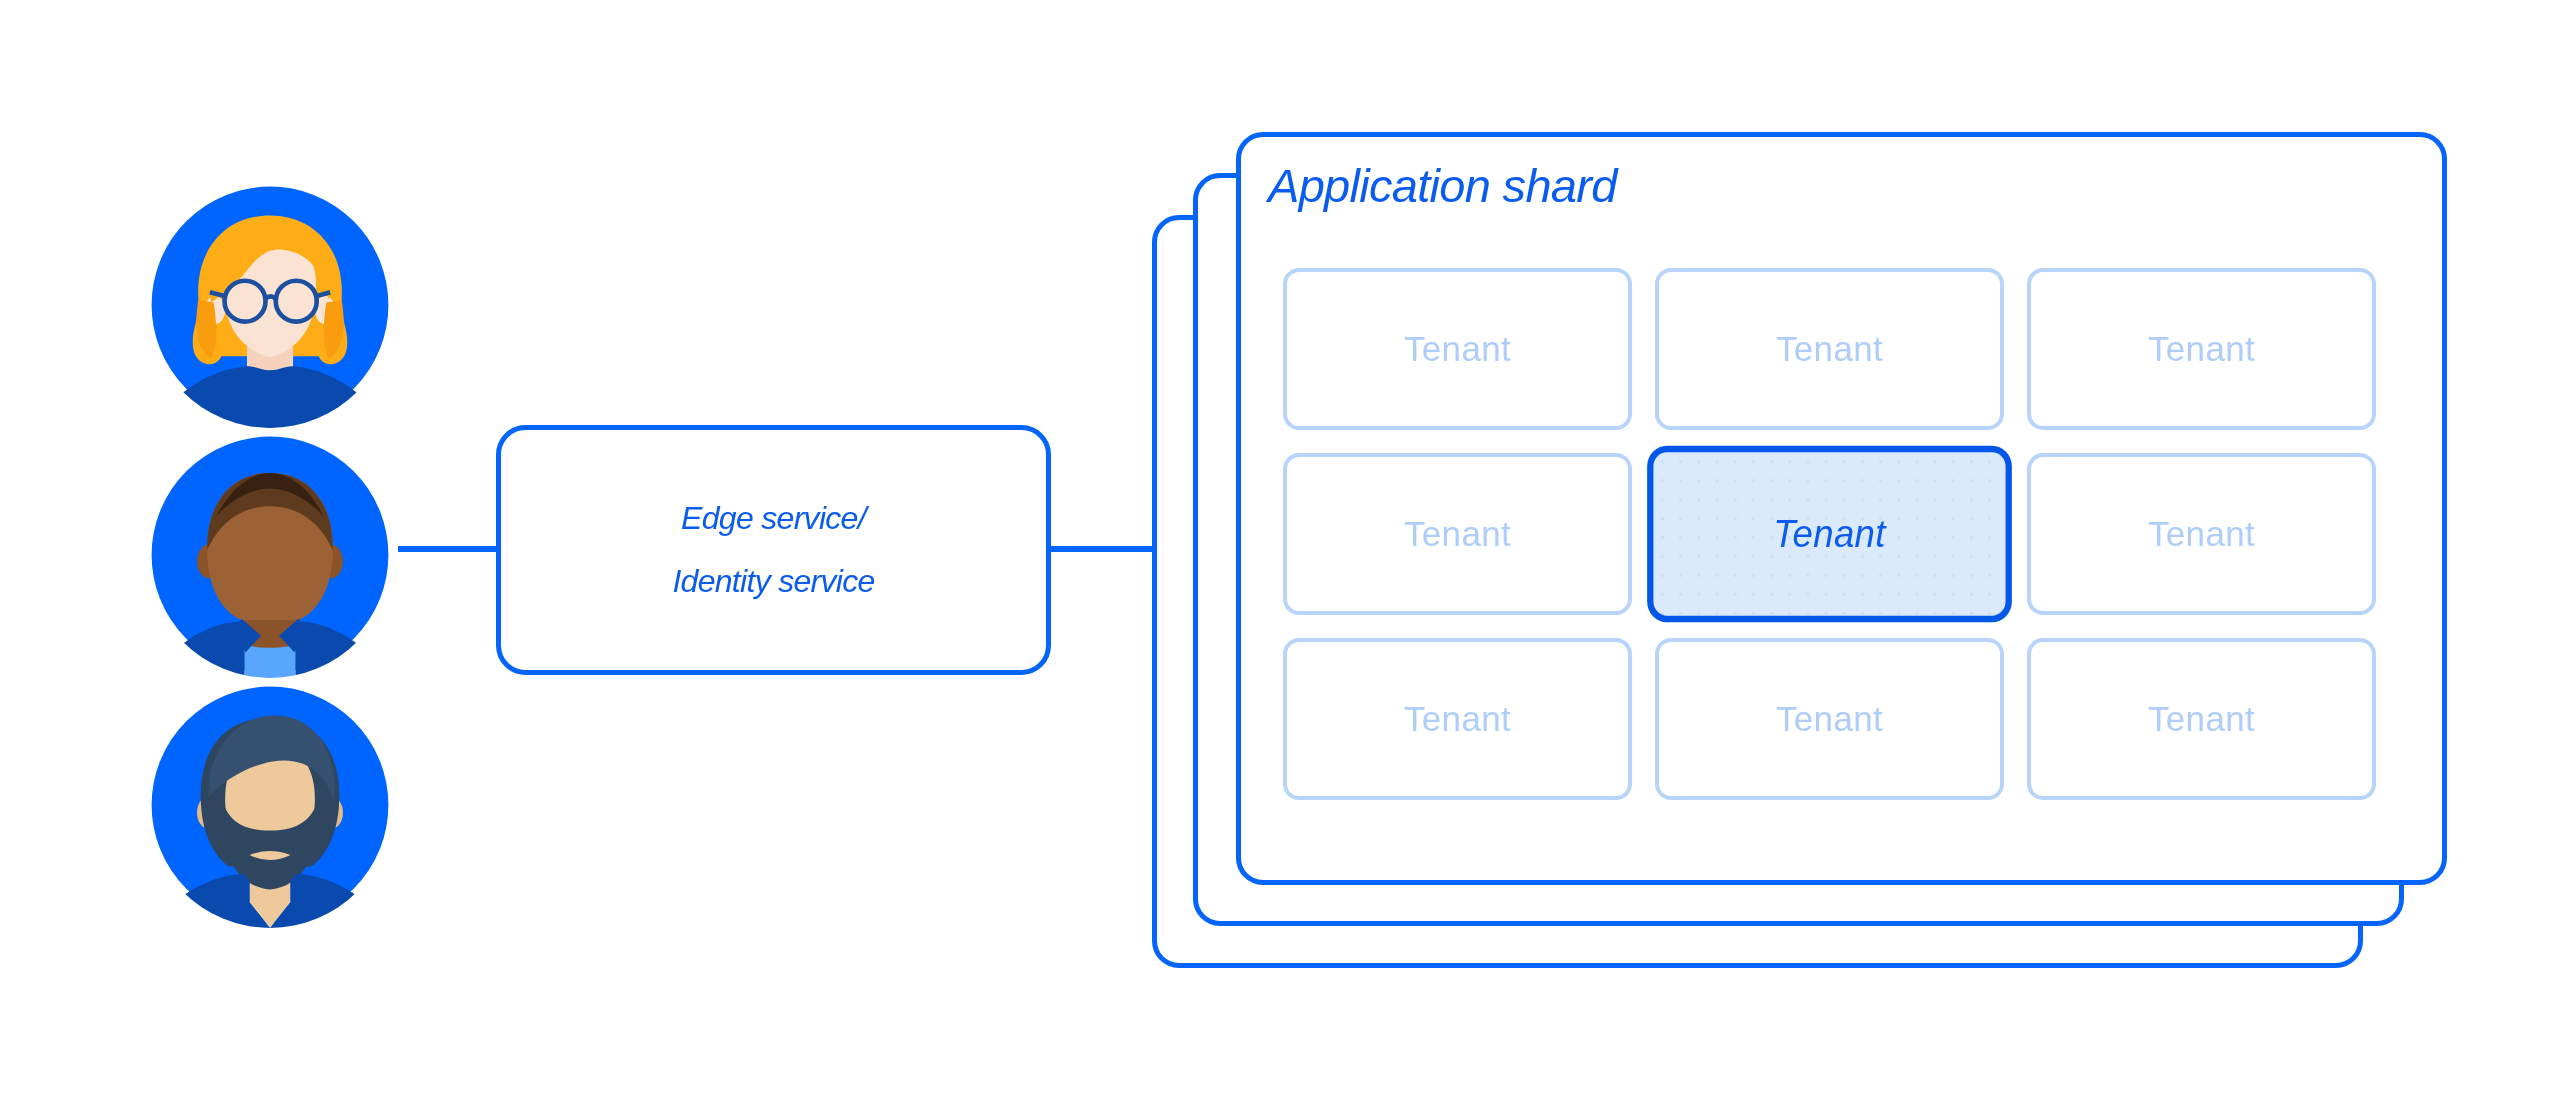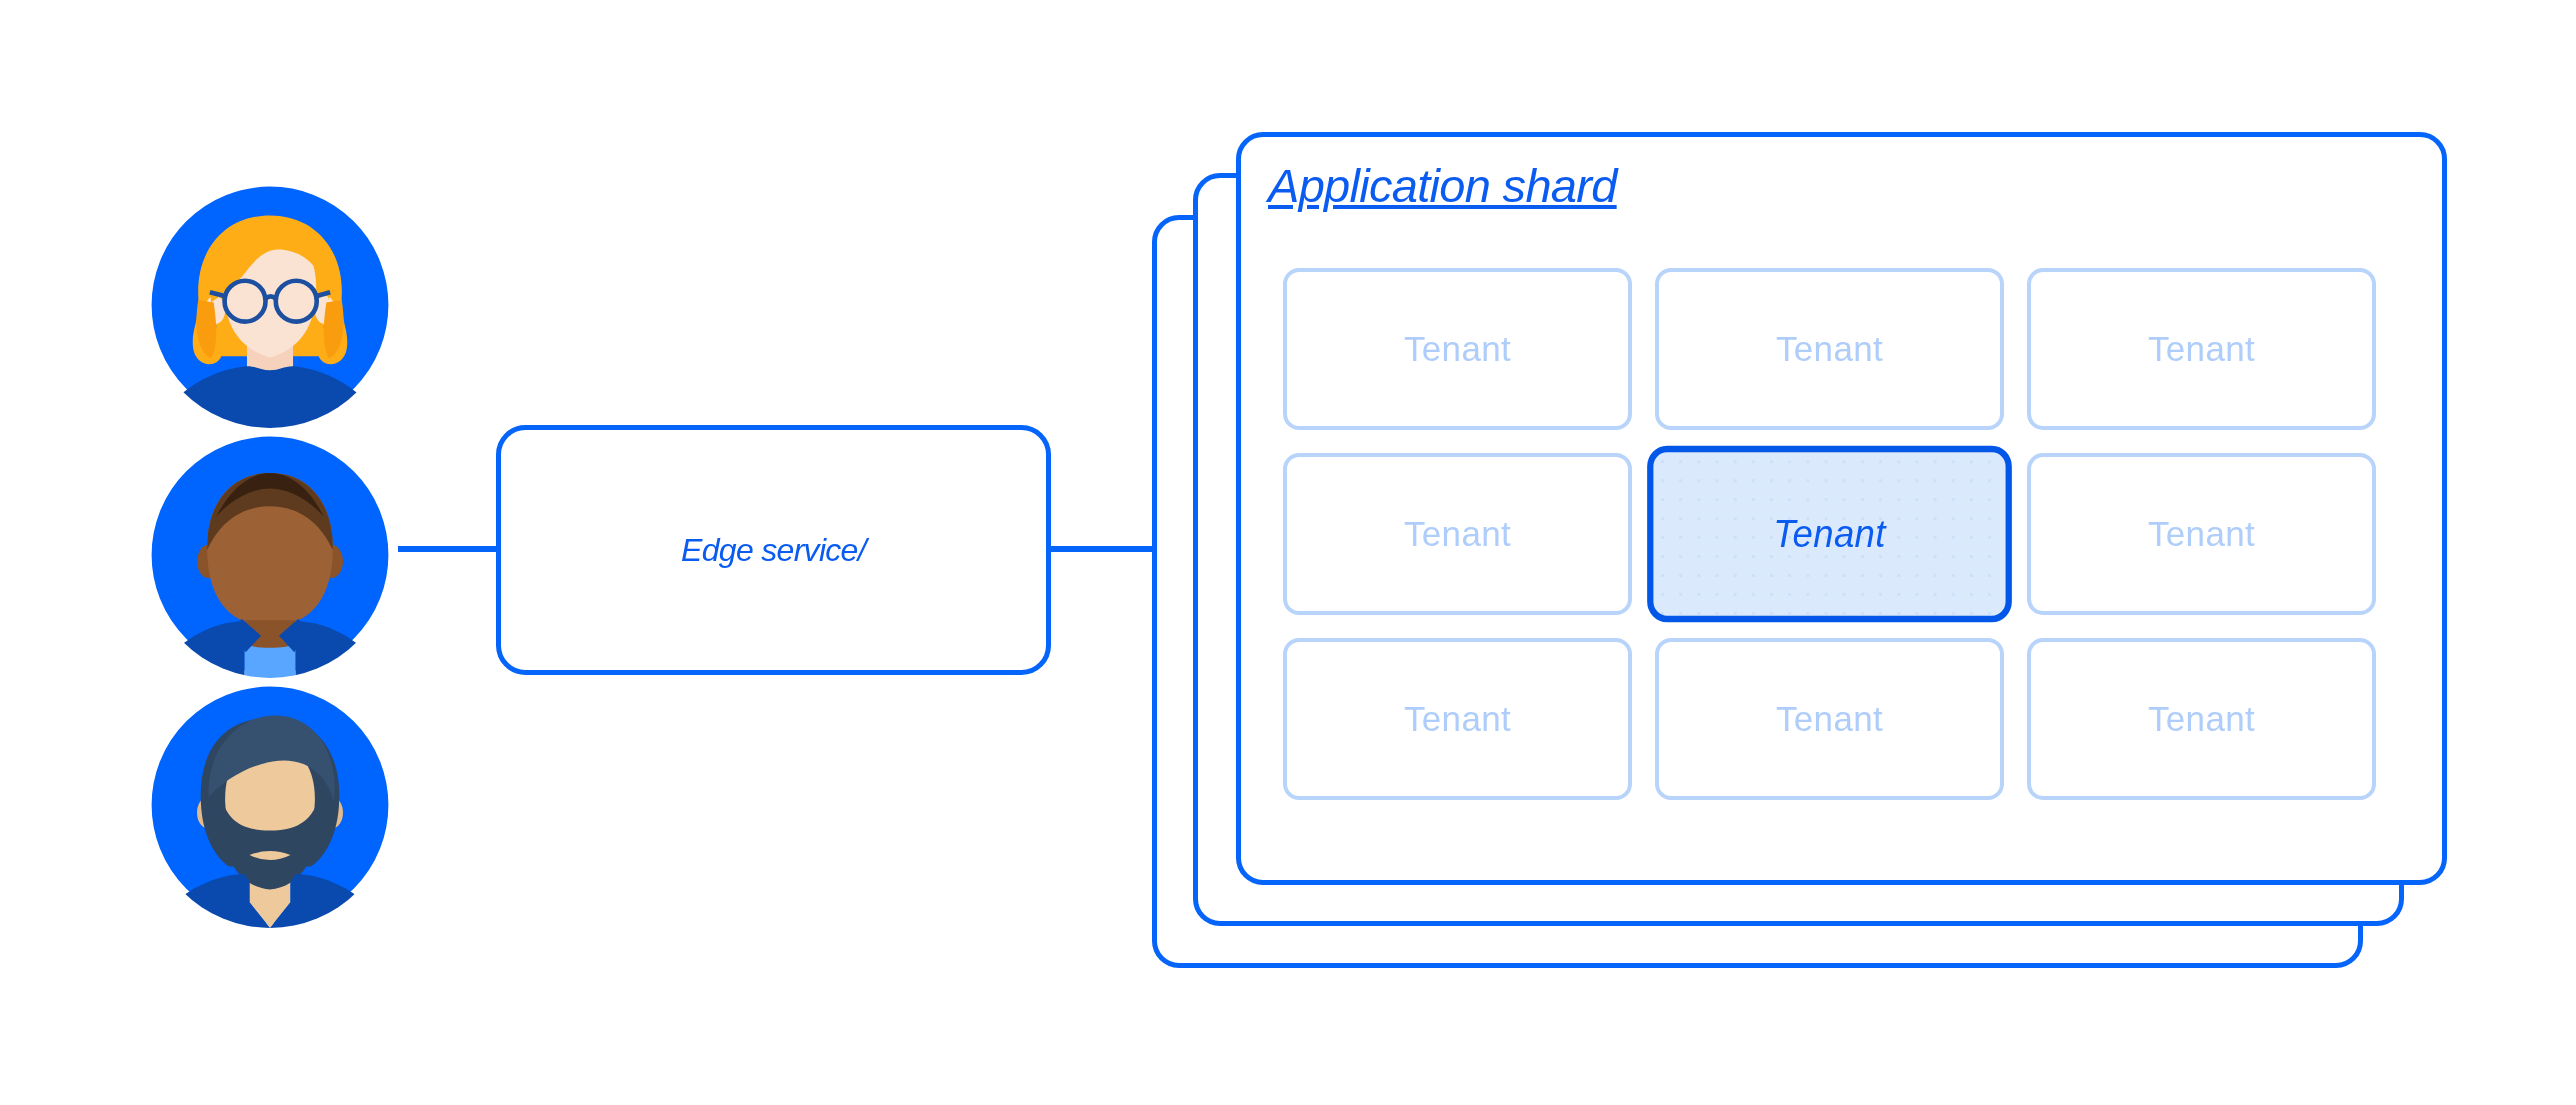--- a/index.html
+++ b/index.html
@@ -26,21 +26,21 @@
     letter-spacing:-0.7px;white-space:nowrap;}
 
   
   .card{position:absolute;width:1211px;height:753px;box-sizing:border-box;
     border:5.4px solid var(--primary-blue);border-radius:27px;background:#ffffff;}
   .card.back2{left:1152px;top:215px;z-index:1;}
   .card.back1{left:1193px;top:173px;z-index:2;}
   .card.front{left:1236px;top:132px;z-index:3;}
 
   .shard-title{position:absolute;left:27px;top:23px;font-style:italic;font-size:47px;
-    line-height:1.1;color:var(--text-blue);letter-spacing:-0.7px;white-space:nowrap;text-decoration:underline;}
+    line-height:1.1;color:var(--text-blue);letter-spacing:-0.7px;white-space:nowrap;}
 
   .tenant-grid{position:absolute;left:42px;top:131px;width:1116px;height:566px;
     display:grid;grid-template-columns:repeat(3,349px);grid-template-rows:repeat(3,162px);
     column-gap:35px;row-gap:40px;gap:23px;}
   .tenant{box-sizing:border-box;border:4px solid var(--light-border);border-radius:16px;
     background:#ffffff;display:flex;align-items:center;justify-content:center;
     font-size:35px;color:var(--light-text);letter-spacing:0.3px;}
   .tenant.highlight{border:6px solid var(--highlight-border);border-radius:19px;
     background-color:var(--highlight-fill);
     background-image:radial-gradient(var(--highlight-dot) 1.3px, transparent 1.3px);
@@ -129,20 +129,21 @@
         <path d="M190,200 L190,190 C162,160 134,154 120,154 L116,160 L116,176 L100,196 L100,200 Z" style="fill:var(--shirt-navy)"></path>
       </g>
     </svg>
   </div>
 
   <div class="connector c1"></div>
   <div class="connector c2"></div>
 
   <div class="edge-box">
     <div class="line">Edge service/</div>
+    <div class="line">Identity service</div>
   </div>
 
   <div class="card back2"></div>
   <div class="card back1"></div>
   <div class="card front">
     <div class="shard-title">Application shard</div>
     <div class="tenant-grid">
       <div class="tenant">Tenant</div>
       <div class="tenant">Tenant</div>
       <div class="tenant">Tenant</div>

